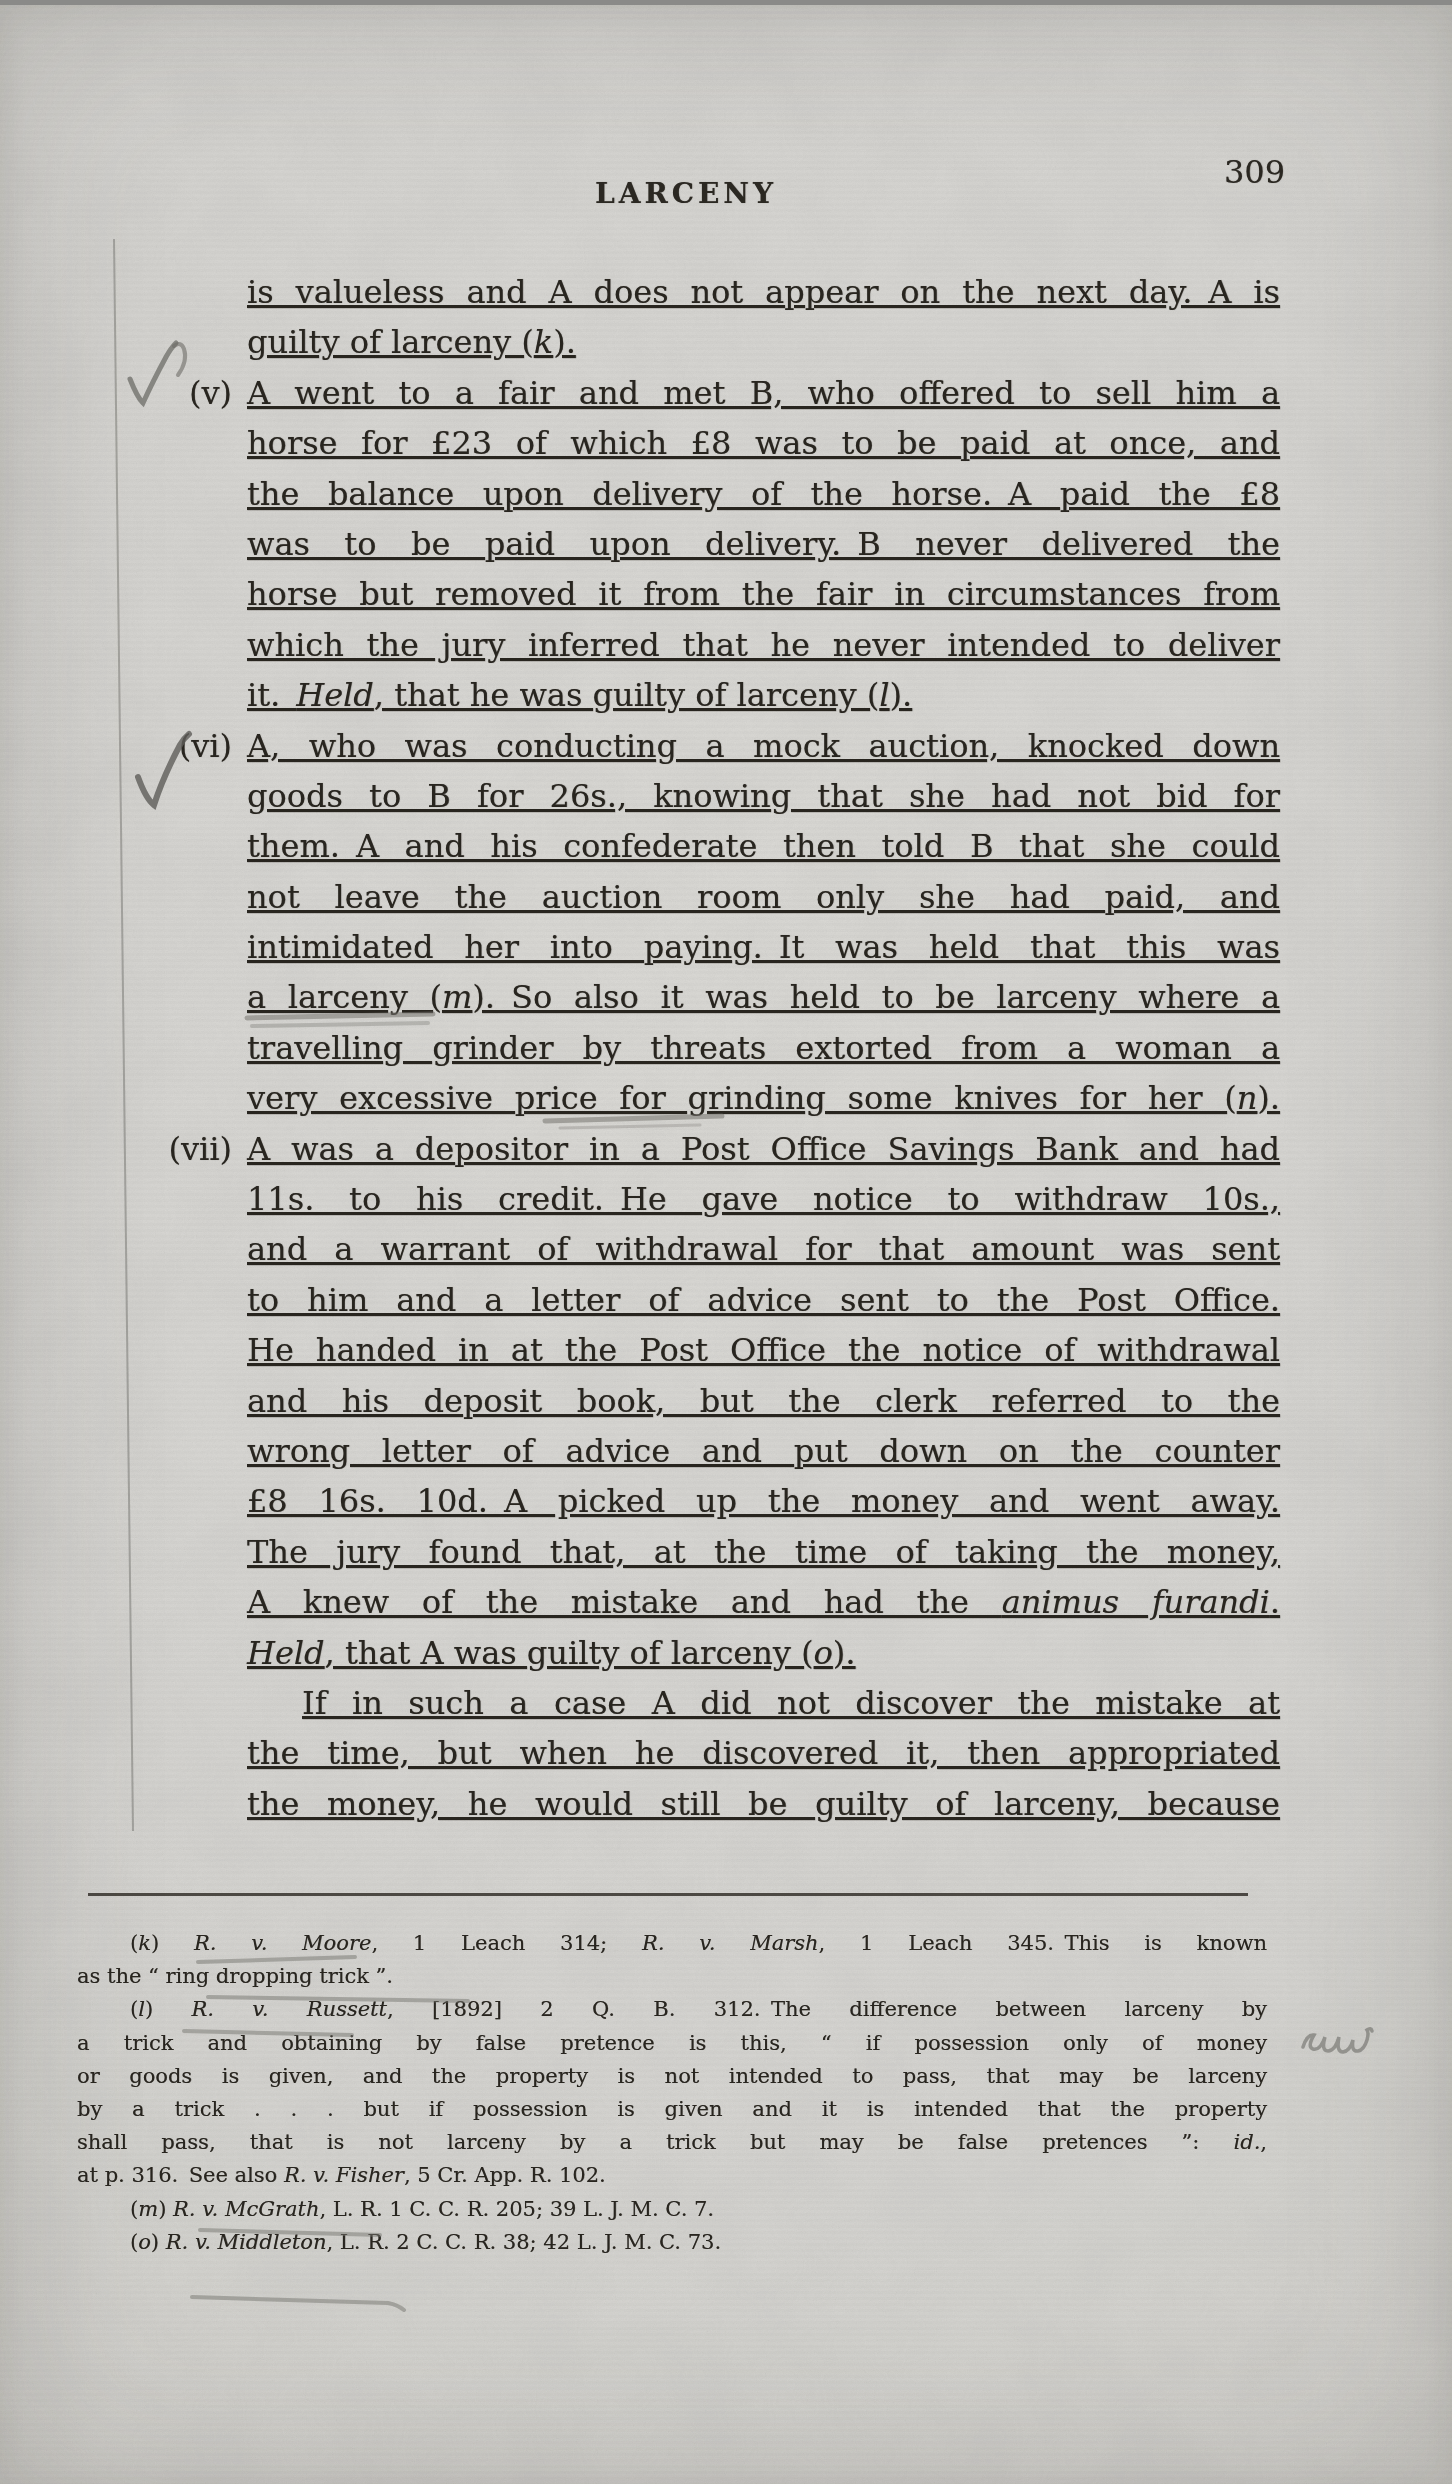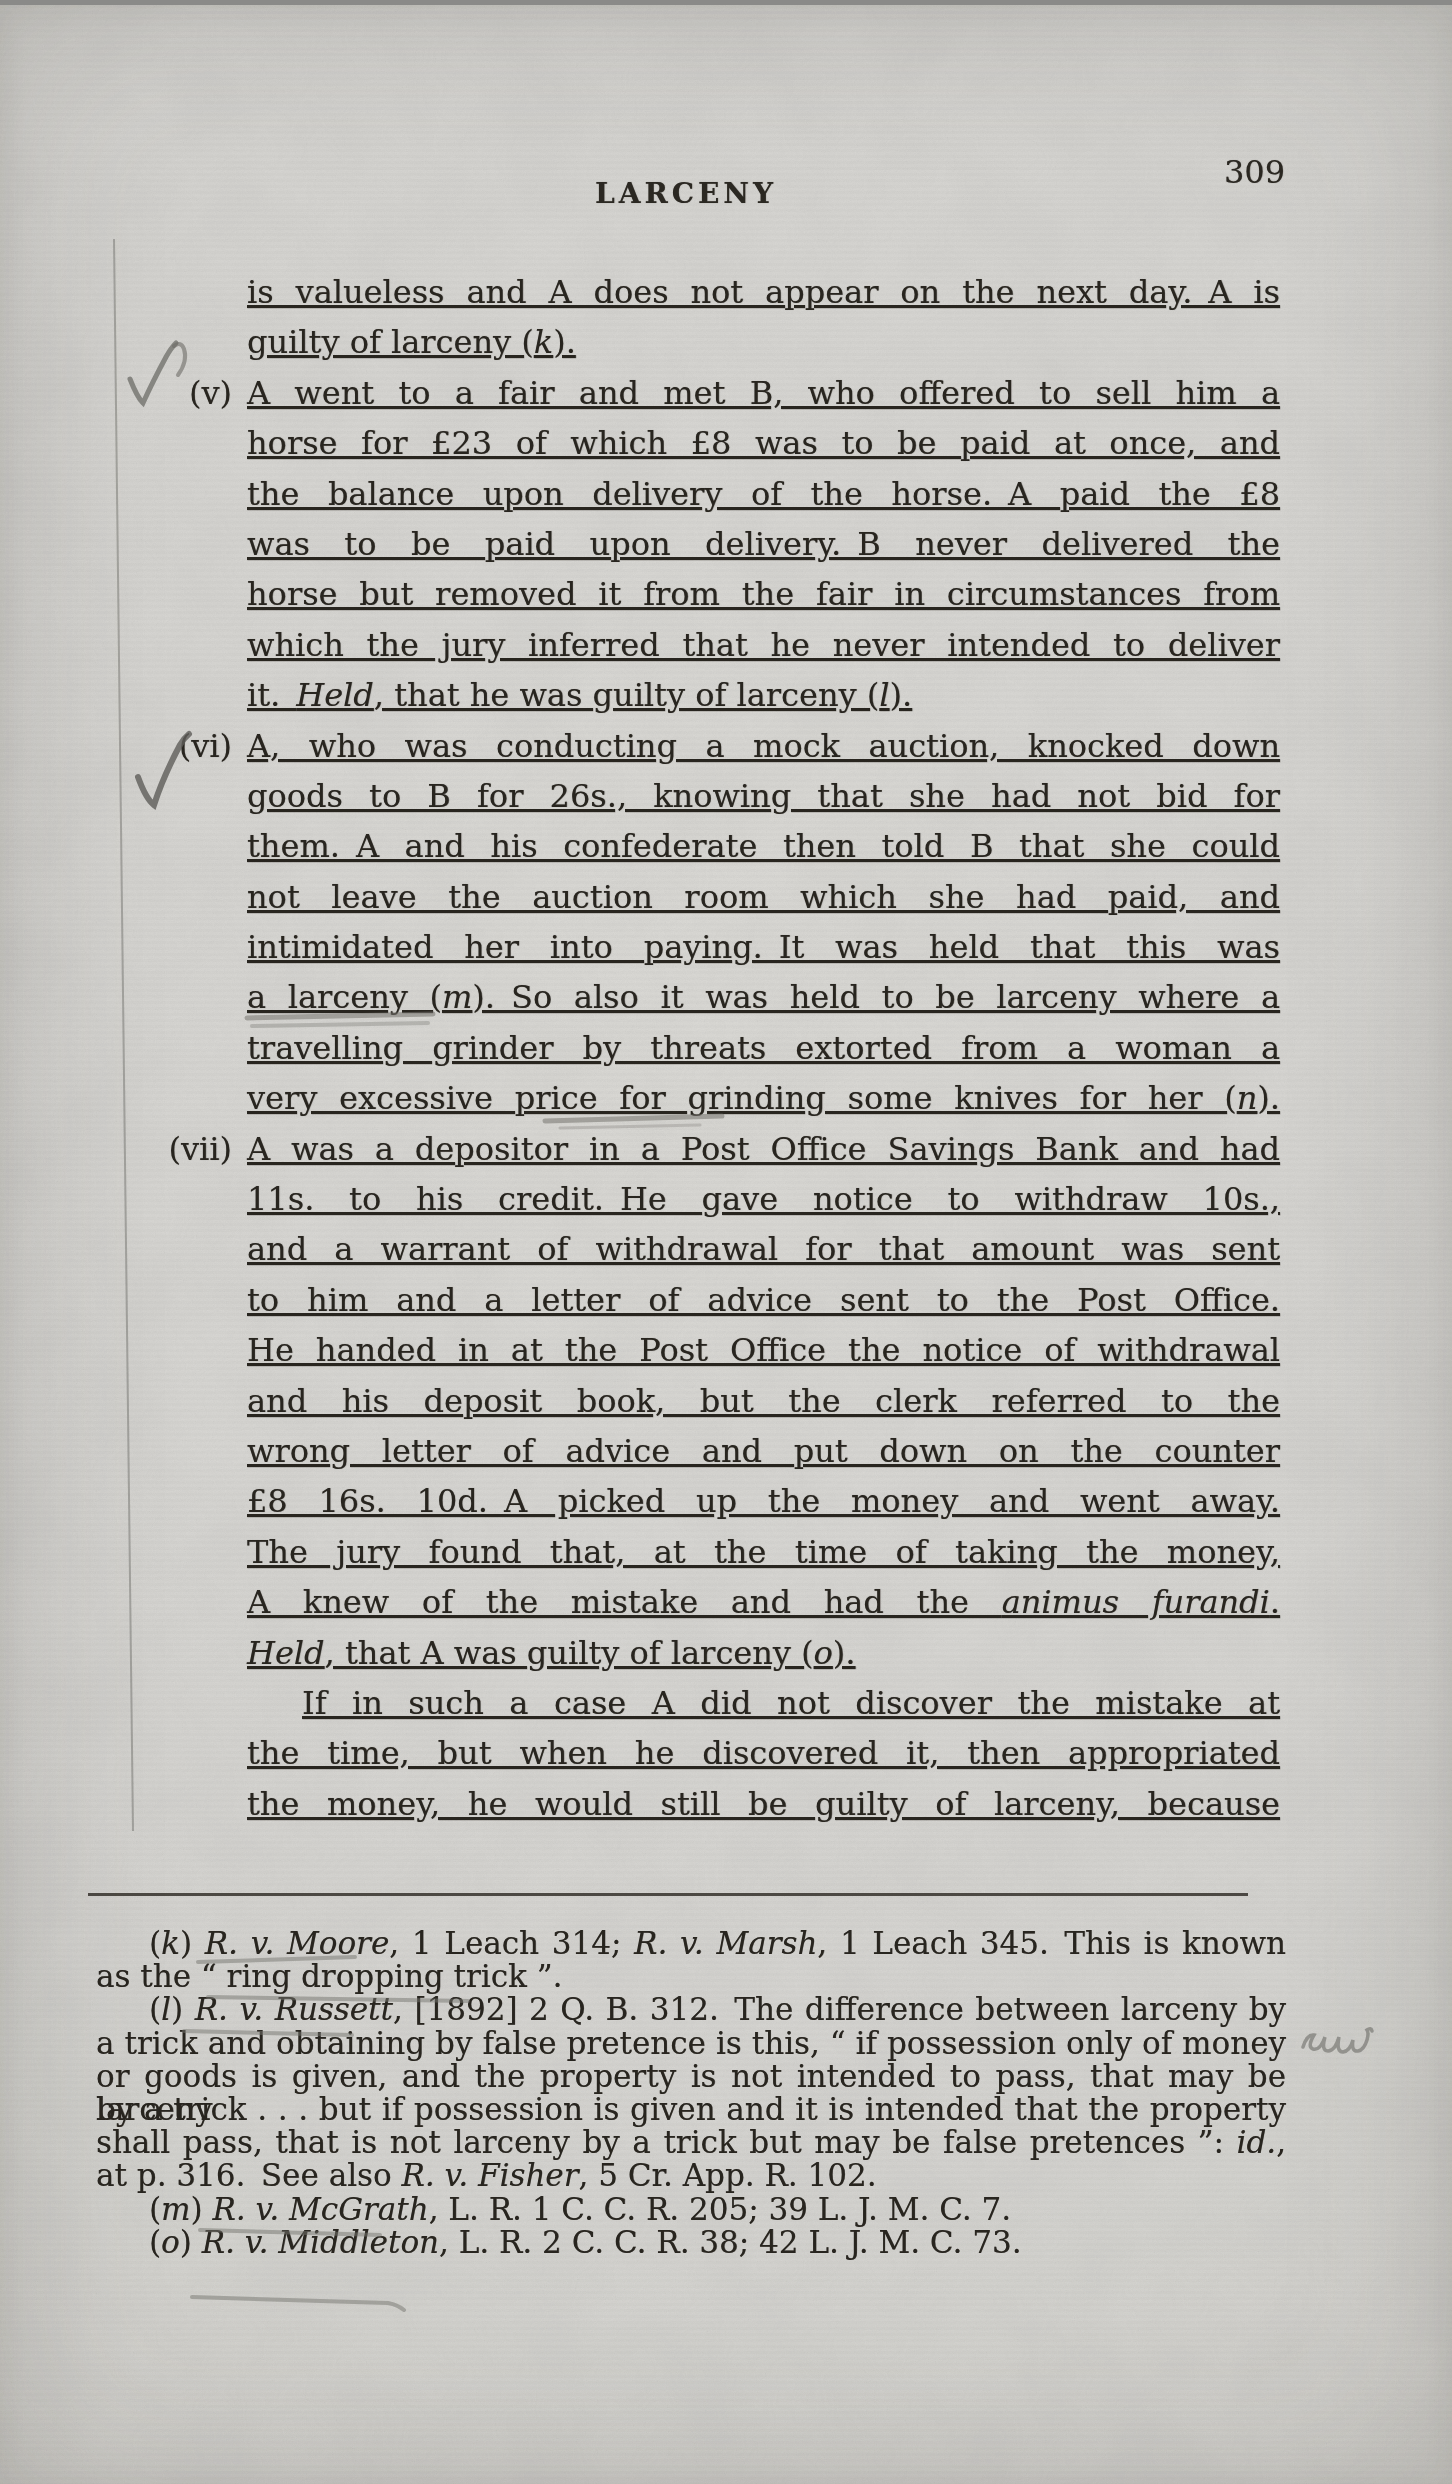--- a/index.html
+++ b/index.html
@@ -45,22 +45,22 @@
   .lbl{position:absolute;left:-18px;top:0;width:100px;text-align:right;}
   .body-block .ind{text-indent:55px;}
   i{font-style:italic;}
 
   
   .fn-rule{position:absolute;left:88px;top:1888px;width:1160px;height:3px;
     background:#393630;opacity:0.88;}
 
   
   .fn-block{
-    position:absolute;left:96px;top:1922px;width:1190px;
-    font-size:31px;line-height:33.2px;
+    position:absolute;left:77px;top:1922px;width:1190px;
+    font-size:21px;line-height:33.2px;
     text-shadow:0.3px 0.3px 0.6px rgba(43,40,36,0.5);
   }
   .fn-block .line{height:33.2px;}
   .fn-block .txt{margin-left:0;}
   .fn-block .ind{text-indent:53px;}
 
   .pencil-layer{position:absolute;inset:0;width:100%;height:100%;pointer-events:none;}
 </style>
 </head>
 <body>
@@ -116,21 +116,21 @@
         <span class="lbl">(vi)</span>
         <span class="txt"><span>A, who was conducting a mock auction, knocked down</span></span>
       </div>
       <div class="line jl">
         <span class="txt"><span>goods to B for 26s., knowing that she had not bid for</span></span>
       </div>
       <div class="line jl">
         <span class="txt"><span>them. A and his confederate then told B that she could</span></span>
       </div>
       <div class="line jl">
-        <span class="txt"><span>not leave the auction room which she had paid, and</span></span>
+        <span class="txt"><span>not leave the auction room only she had paid, and</span></span>
       </div>
       <div class="line jl">
         <span class="txt"><span>intimidated her into paying. It was held that this was</span></span>
       </div>
       <div class="line jl">
         <span class="txt"><span>a larceny (</span><i>m</i><span>). So also it was held to be larceny where a</span></span>
       </div>
       <div class="line jl">
         <span class="txt"><span>travelling grinder by threats extorted from a woman a</span></span>
       </div>

